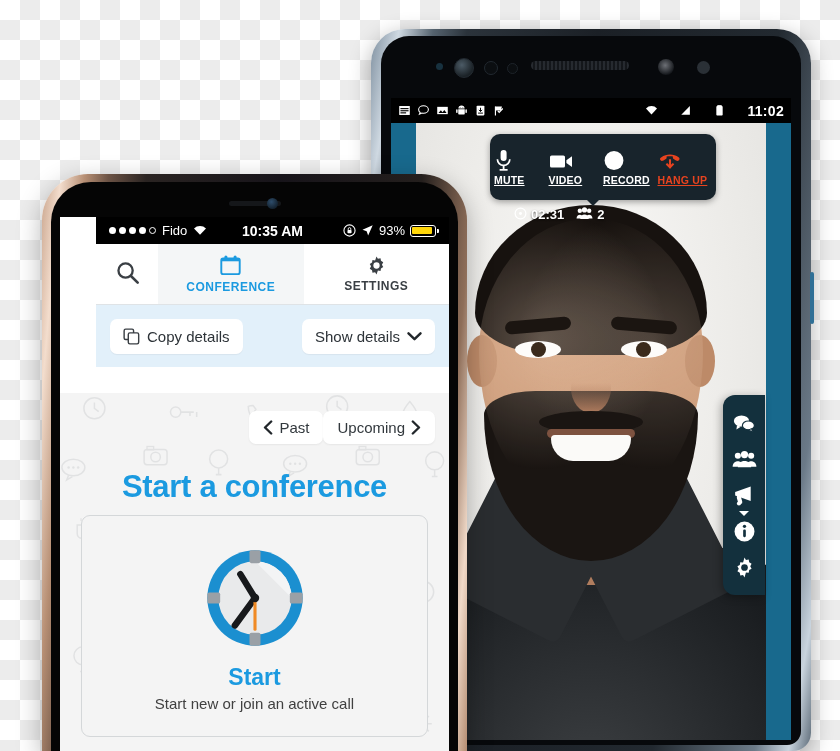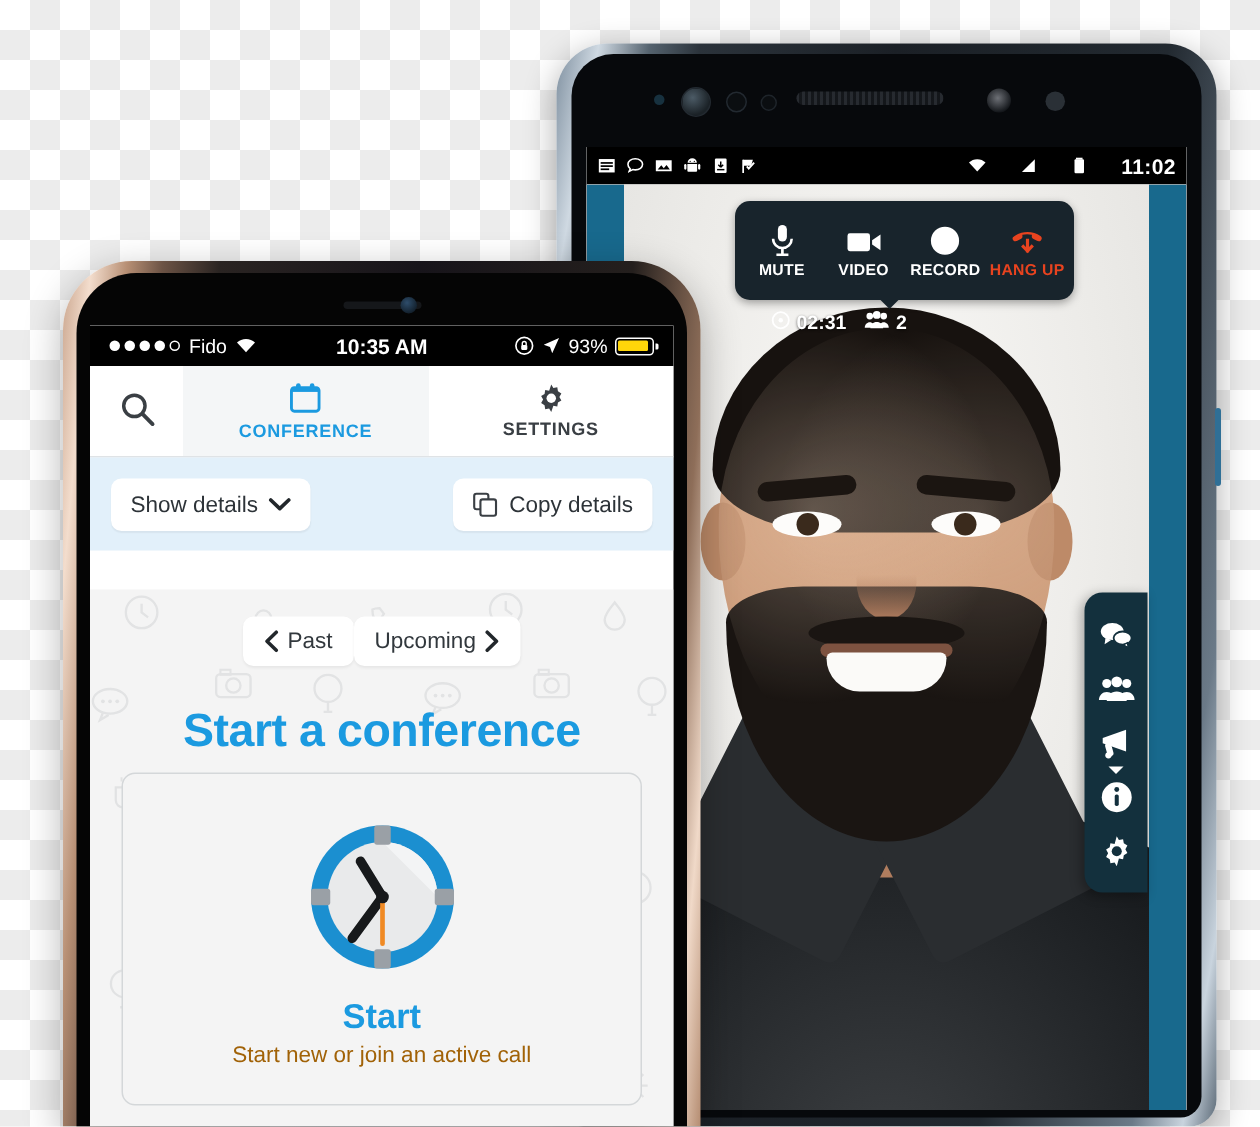--- a/index.html
+++ b/index.html
@@ -87,22 +87,22 @@
     background:radial-gradient(ellipse at 28% 42%,rgba(255,225,200,.30) 0%,rgba(0,0,0,0) 55%),
                radial-gradient(ellipse at 78% 42%,rgba(255,225,200,.22) 0%,rgba(0,0,0,0) 55%);}
 
   
   .callbar{
     position:absolute;left:99px;top:11px;width:226px;height:66px;
     background:#18242c;border-radius:10px;display:flex;align-items:center;
     justify-content:space-around;padding:0 4px;box-sizing:border-box;
     box-shadow:0 2px 6px rgba(0,0,0,.35);
   }
-  .cb-btn{display:flex;flex-direction:column;align-items:center;justify-content:center;gap:3px;
-    color:#fff;font-size:10.5px;font-weight:bold;letter-spacing:.2px;width:55px;}
+  .cb-btn{display:flex;flex-direction:column;align-items:flex-start;justify-content:center;gap:3px;
+    color:#fff;font-size:10.5px;font-weight:bold;letter-spacing:.2px;width:55px;text-decoration:underline;}
   .cb-btn.danger{color:#e8431f;}
   .cb-ico{height:22px;display:flex;align-items:flex-end;justify-content:center;}
   .cb-caret{position:absolute;left:196px;top:77px;width:0;height:0;
     border-left:6px solid transparent;border-right:6px solid transparent;border-top:6px solid #18242c;}
 
   .callmeta{position:absolute;left:123px;top:84px;display:flex;align-items:center;gap:12px;
     color:#fff;font-size:13px;font-weight:bold;text-shadow:0 1px 2px rgba(0,0,0,.65);}
   .cm-item{display:flex;align-items:flex-start;gap:4px;}
 
   
@@ -119,21 +119,21 @@
   
   #iphone{position:absolute;left:42px;top:174px;width:425px;height:577px;}
   .ip-outer{position:absolute;inset:0;border-radius:46px 46px 0 0;
     background:linear-gradient(95deg,#c9a48c 0%,#f3ddcd 4%,#b78f74 9%,#6c5345 14%,#2a2422 22%,#17141a 50%,#241f1d 80%,#8e6e59 91%,#f0d9c8 96%,#b58d72 100%);
     box-shadow:0 8px 26px rgba(0,0,0,.3);}
   .ip-bezel{position:absolute;left:9px;top:8px;right:9px;bottom:0;border-radius:40px 40px 0 0;background:#050505;overflow:hidden;}
   .ip-speaker{position:absolute;left:50%;transform:translateX(-50%);top:19px;width:52px;height:5px;border-radius:3px;background:#15171a;}
   .ip-cam{position:absolute;left:50%;transform:translateX(12px);top:16px;width:11px;height:11px;border-radius:50%;
     background:radial-gradient(circle at 40% 35%,#2e4d6b 0%,#14222f 70%);}
 
-  .ip-screen{position:absolute;left:9px;top:35px;right:9px;bottom:0;background:#fff;overflow:hidden;}
+  .ip-screen{position:absolute;left:9px;top:35px;right:9px;bottom:0;background:#fff;overflow:hidden;padding-left:36px;}
   .ip-status{height:27px;background:#000;color:#fff;display:flex;align-items:center;font-size:13px;padding:0 13px;}
   .ip-status .l{flex:1;display:flex;align-items:center;gap:6px;}
   .ip-status .c{font-weight:bold;font-size:14px;}
   .ip-status .r{flex:1;display:flex;align-items:center;justify-content:flex-end;gap:5px;font-size:13px;}
   .dots{display:flex;gap:3px;align-items:center;}
   .dot{width:7px;height:7px;border-radius:50%;background:#fff;}
   .dot.hollow{background:transparent;border:1.3px solid #fff;width:5px;height:5px;}
   .batt{width:26px;height:12px;border:1.4px solid #fff;border-radius:3px;position:relative;padding:1.4px;box-sizing:border-box;}
   .batt i{display:block;height:100%;width:93%;background:#ffd60a;border-radius:1px;}
   .batt::after{content:"";position:absolute;right:-4px;top:3.5px;width:2px;height:4px;background:#fff;border-radius:0 1px 1px 0;}
@@ -147,29 +147,29 @@
   .avatar-wrap{flex:0 0 72px;display:flex;align-items:center;justify-content:center;}
   .avatar{width:45px;height:45px;border-radius:11px;background:#5b9bd5;color:#fff;
     display:flex;align-items:center;justify-content:center;font-size:19px;font-weight:bold;letter-spacing:.5px;}
 
   .ip-detailbar{height:62px;background:#e2f0fa;display:flex;align-items:center;justify-content:space-between;padding:0 14px;box-sizing:border-box;}
   .pill{background:#fff;border-radius:7px;padding:9px 13px;display:flex;align-items:center;gap:7px;
     font-size:15px;color:#2d3338;box-shadow:0 1px 1px rgba(0,0,0,.05);}
 
   .ip-body{position:absolute;left:0;right:0;top:176px;bottom:0;background:#f4f4f4;overflow:hidden;}
   .doodles{position:absolute;inset:0;opacity:.42;}
-  .nav-row{position:absolute;left:14px;right:14px;top:18px;display:flex;justify-content:center;}
+  .nav-row{position:absolute;left:14px;right:14px;top:18px;display:flex;justify-content:flex-end;}
   .navpill{background:#fff;border-radius:7px;padding:8px 14px;display:flex;align-items:center;gap:6px;
     font-size:15px;color:#32383d;box-shadow:0 1px 2px rgba(0,0,0,.06);}
   .hero{position:absolute;left:0;right:0;top:76px;text-align:center;font-size:31px;font-weight:bold;color:#1b9ae0;letter-spacing:-.3px;}
   .card{position:absolute;left:21px;right:21px;top:122px;bottom:14px;background:#f4f4f4;border:1px solid #d4d7d9;border-radius:9px;
     display:flex;flex-direction:column;align-items:center;padding-top:27px;box-sizing:border-box;}
   .clock-ico{width:110px;height:110px;}
   .card-title{margin-top:11px;font-size:23px;font-weight:bold;color:#1b9ae0;text-align:center;}
-  .card-sub{margin-top:4px;font-size:15px;color:#a16207;}
+  .card-sub{margin-top:4px;font-size:15px;color:#404040;}
 </style>
 </head>
 <body>
 
 <div class="stage">
 
   <div id="android-phone">
     <div class="and-outer"></div>
     <div class="and-sidebtn"></div>
     <div class="and-bezel">
@@ -431,31 +431,31 @@
             <svg width="21" height="21" viewBox="0 0 24 24">
                 <path d="M12 1.6l1.6 2.6 3-.5.5 3 2.6 1.6-1.5 2.7 1.5 2.7-2.6 1.6-.5 3-3-.5L12 22.4l-1.6-2.6-3 .5-.5-3-2.6-1.6 1.5-2.7-1.5-2.7 2.6-1.6.5-3 3 .5z" fill="#3a3f44"></path>
                 <circle cx="12" cy="12" r="3.6" fill="#fff"></circle>
               </svg>
             <span class="tab-label">SETTINGS</span>
           </div>
         </div>
 
         <div class="ip-detailbar">
           <div class="pill">
+            <svg width="17" height="17" viewBox="0 0 18 18">
+                <rect x="1.2" y="1.2" width="10" height="11" rx="1.6" fill="none" stroke="#3a3f44" stroke-width="1.5"></rect>
+                <rect x="5.6" y="5.2" width="11" height="11.6" rx="1.6" fill="#fff" stroke="#3a3f44" stroke-width="1.5"></rect>
+              </svg>
+            <span>Copy details</span>
+          </div>
+          <div class="pill">
             <span>Show details</span>
             <svg width="15" height="11" viewBox="0 0 16 11">
                 <path d="M1.6 2.1L8 8.3l6.4-6.2" fill="none" stroke="#22272b" stroke-width="2.6" stroke-linecap="round" stroke-linejoin="round"></path>
               </svg>
-          </div>
-          <div class="pill">
-            <svg width="17" height="17" viewBox="0 0 18 18">
-                <rect x="1.2" y="1.2" width="10" height="11" rx="1.6" fill="none" stroke="#3a3f44" stroke-width="1.5"></rect>
-                <rect x="5.6" y="5.2" width="11" height="11.6" rx="1.6" fill="#fff" stroke="#3a3f44" stroke-width="1.5"></rect>
-              </svg>
-            <span>Copy details</span>
           </div>
         </div>
 
         <div class="ip-body">
           <svg class="doodles" viewBox="0 0 407 420" preserveAspectRatio="none">
             <defs>
               <g id="d-clock">
                   <circle cx="0" cy="0" r="11" fill="none" stroke="#c9cbcd" stroke-width="1.6"></circle>
                   <path d="M0 -6v6l4.5 3.5" fill="none" stroke="#c9cbcd" stroke-width="1.6"></path>
                 </g>

